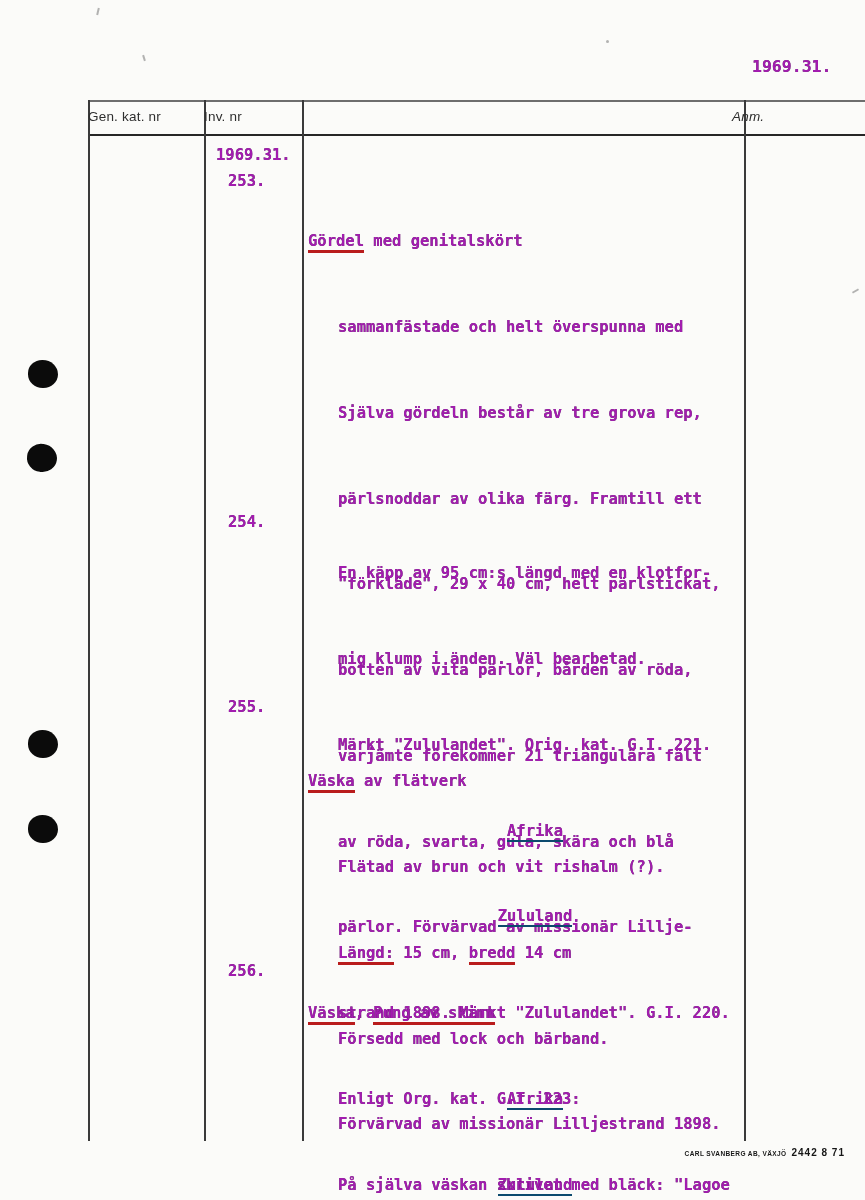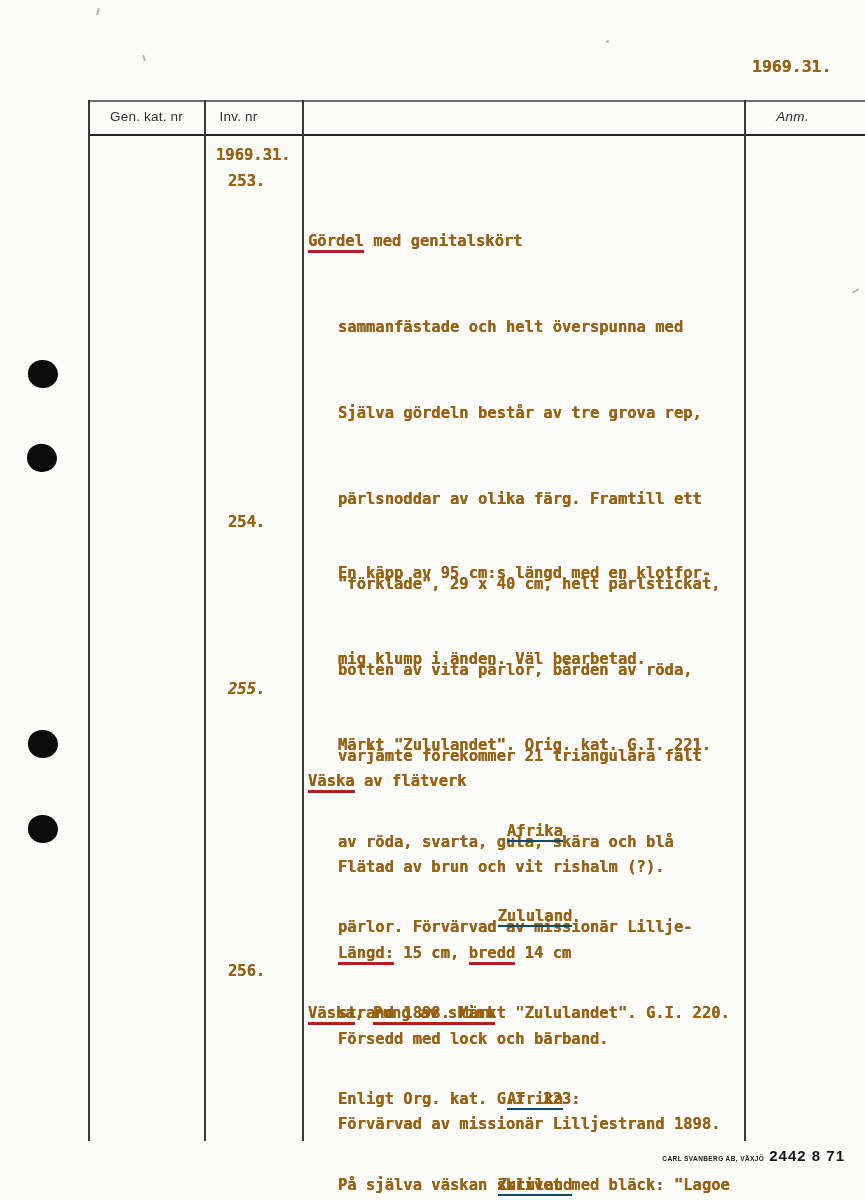--- a/index.html
+++ b/index.html
@@ -12,32 +12,32 @@
   .hline,.vline{position:absolute;background:#3a3a3a;}
   .hline.top{left:88px;right:0;top:100px;height:2px;background:#6e6e6e;}
   .hline.header-bottom{left:88px;right:0;top:134px;height:2px;background:#262626;}
   .vline{top:100px;height:1041px;width:2px;}
   .vline.v1{left:88px;}
   .vline.v2{left:204px;}
   .vline.v3{left:302px;}
   .vline.v4{left:744px;}
   
   .col-head{
-    position:absolute;top:109px;text-align:center;
+    position:absolute;top:109px;text-align:left;
     font-size:13.5px;color:#2e2e2e;letter-spacing:.2px;
   }
   .col-head.c1{left:88px;width:117px;}
-  .col-head.c2{left:188px;width:101px;}
+  .col-head.c2{left:204px;width:101px;}
   .col-head.c4{left:732px;width:121px;font-style:italic;}
   
   .tw{
     font-family:"DejaVu Sans Mono",monospace;
     font-weight:700;
     font-size:15.5px;
-    color:#a16207;
+    color:#a21caf;
     text-shadow:0 0 .6px rgba(25,25,25,.75);
     white-space:pre;
   }
   .year-ref{position:absolute;top:57px;left:752px;font-size:16.5px;}
   .inv-year{position:absolute;top:146px;left:216px;}
   .entry-number{position:absolute;left:228px;}
   .entry{position:absolute;left:308px;width:440px;line-height:28.6px;}
   .entry .line{padding-left:30px;}
   .entry .title{padding-left:0;}
   .u{border-bottom:3px solid #b91c1c;}
@@ -48,21 +48,21 @@
   .punch.p1{left:28px;top:360px;}
   .punch.p2{left:27px;top:444px;transform:rotate(8deg);}
   .punch.p3{left:28px;top:730px;}
   .punch.p4{left:28px;top:815px;}
   
   .footer{
     position:absolute;top:1147px;right:20px;
     display:flex;align-items:baseline;gap:5px;color:#161616;
   }
   .footer .printer{font-size:6.5px;letter-spacing:.4px;font-weight:700;}
-  .footer .code{font-size:15px;font-weight:700;letter-spacing:1px;}
+  .footer .code{font-size:10px;font-weight:700;letter-spacing:1px;}
   
   .speck{position:absolute;background:#777;opacity:.55;}
   .speck.s1{left:97px;top:8px;width:2px;height:7px;transform:rotate(14deg);}
   .speck.s2{left:143px;top:55px;width:2px;height:6px;transform:rotate(-18deg);}
   .speck.s3{left:606px;top:40px;width:3px;height:3px;border-radius:50%;}
   .speck.s4{left:852px;top:290px;width:7px;height:2px;transform:rotate(-30deg);}
 </style>
 </head>
 <body>
 
@@ -76,21 +76,21 @@
 <div class="vline v4"></div>
 
 <div class="col-head c1">Gen. kat. nr</div>
 <div class="col-head c2">Inv. nr</div>
 <div class="col-head c4">Anm.</div>
 
 <div class="tw inv-year">1969.31.</div>
 
 <div class="tw entry-number" style="top:172px;">253.</div>
 <div class="tw entry-number" style="top:502px;margin-top:11px;">254.</div>
-<div class="tw entry-number" style="top:680px;font-style:italic;">255.</div>
+<div class="tw entry-number" style="top:698px;">255.</div>
 <div class="tw entry-number" style="top:942px;margin-top:20px;">256.</div>
 
 <div class="tw entry" style="top:170px;">
   <div class="title"><span class="u">Gördel</span><span> med genitalskört</span></div>
   <div class="line">sammanfästade och helt överspunna med</div>
   <div class="line">Själva gördeln består av tre grova rep,</div>
   <div class="line">pärlsnoddar av olika färg. Framtill ett</div>
   <div class="line">"förkläde", 29 x 40 cm, helt pärlstickat,</div>
   <div class="line">botten av vita pärlor, bården av röda,</div>
   <div class="line">varjämte förekommer 21 triangulära fält</div>

